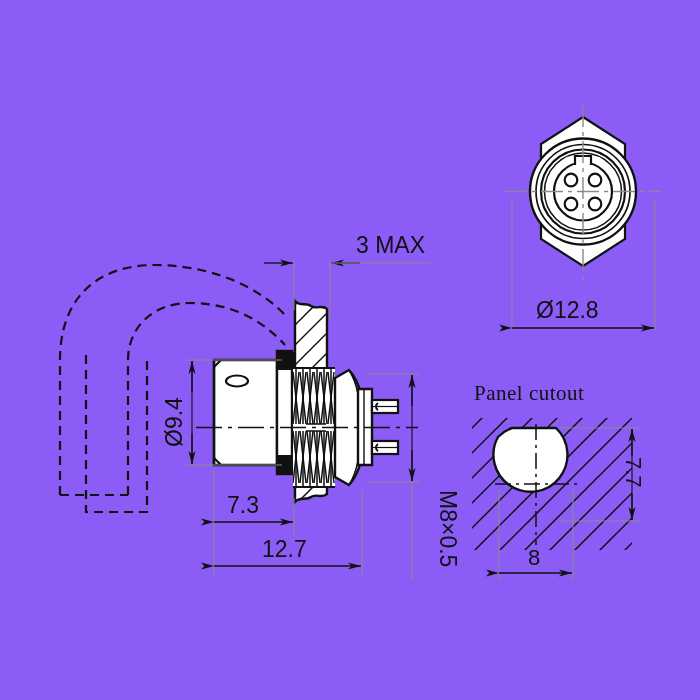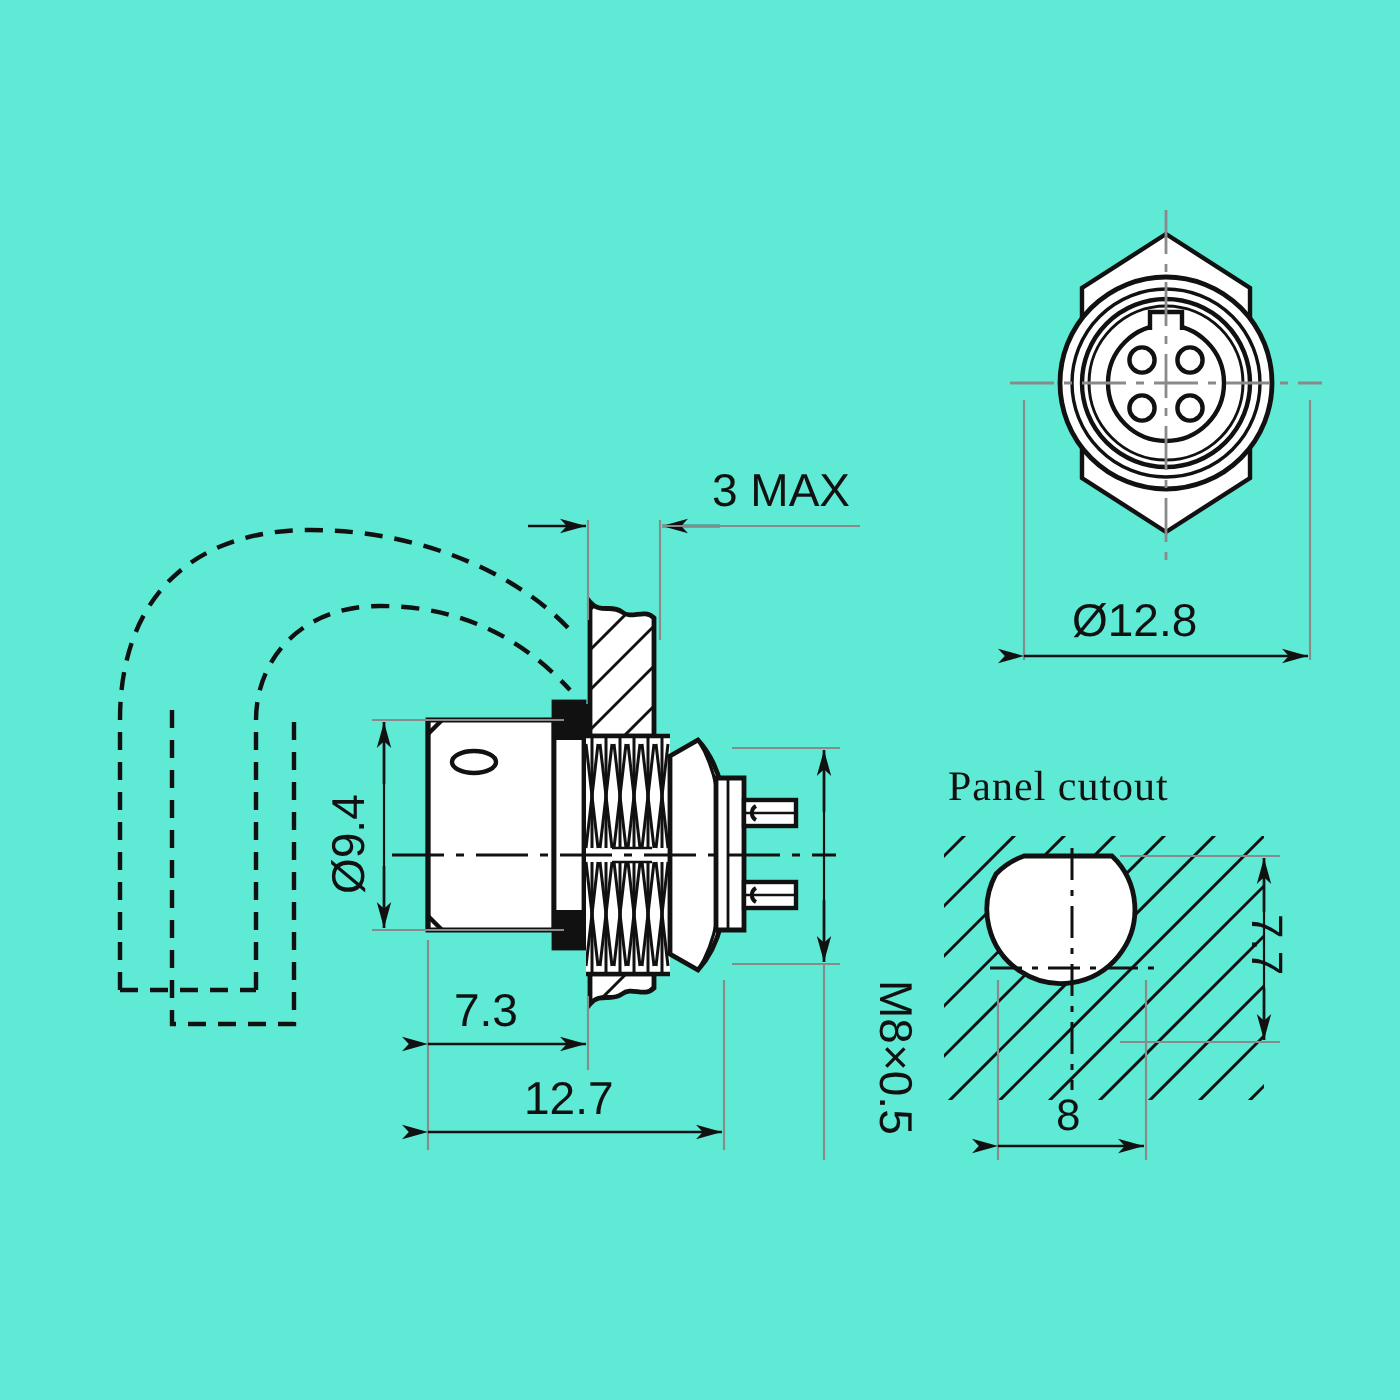--- a/index.html
+++ b/index.html
@@ -8,21 +8,21 @@
     padding: 0;
     background: #ffffff;
   }
   body {
     font-family: "Liberation Sans", sans-serif;
   }
   #sheet {
     position: relative;
     width: 700px;
     height: 700px;
-    background: #5eead4;
+    background: #8b5cf6;
     overflow: hidden;
   }
   #sheet svg {
     display: block;
   }
   .dim-text {
     font-family: "Liberation Sans", sans-serif;
     font-size: 23px;
     fill: #111111;
   }

